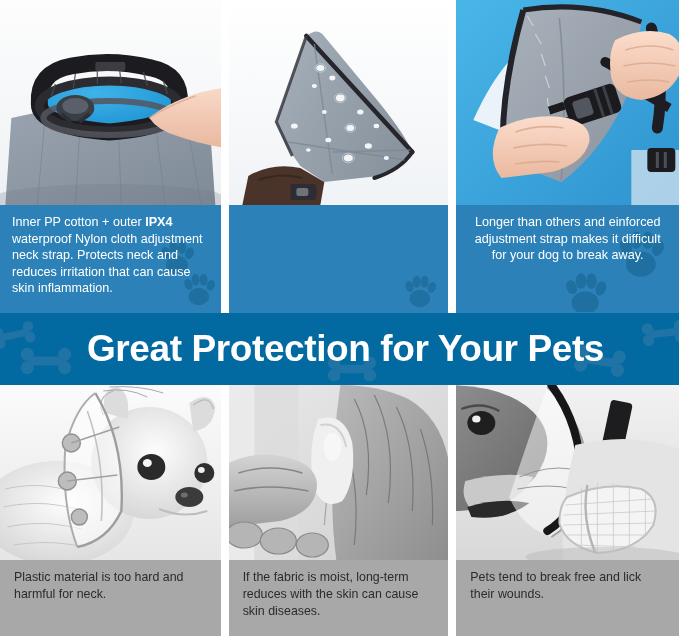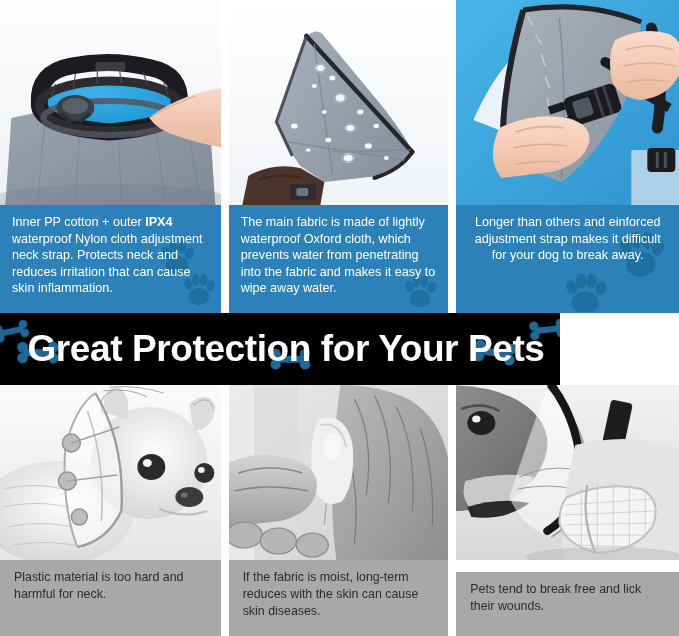--- a/index.html
+++ b/index.html
@@ -33,42 +33,42 @@
     line-height:1.32;
     position:relative;
     overflow:hidden;
   }
   .caption .txt { position:relative; z-index:2; }
   .caption b { font-weight:bold; }
   .paws { position:absolute; inset:0; z-index:1; pointer-events:none; }
 
   
   .banner {
-    width:560px; height:72px;
-    background:#000000;
+    width:679px; height:72px;
+    background:#0369a1;
     position:relative;
     display:flex; align-items:center; justify-content:center;
     overflow:hidden;
     padding-left:12px;
   }
   .bones { position:absolute; inset:0; z-index:1; }
   .banner h1 {
     position:relative; z-index:2;
     color:#ffffff;
     font-size:37px;
     font-weight:bold;
     letter-spacing:-0.4px;
     white-space:nowrap;
   }
 
   
   .bot-row { display:flex; width:679px; height:251px; gap:8px; }
   .problem { width:221px; display:flex; flex-direction:column; }
   .problem:first-child { width:222px;align-items:center; }
-  .problem:last-child  { width:224px;gap:12px; }
+  .problem:last-child  { width:224px; }
 
   .photo-bw { height:175px; width:100%; position:relative; overflow:hidden; background:#efefef; }
   .photo-bw svg { display:block; width:100%; height:100%; }
 
   .caption-bw {
     flex:1;
     background:#a8a8a8;
     color:#2b2b2b;
     padding:9px 14px 6px 14px;
     font-size:12.4px;
@@ -229,21 +229,20 @@
         <g fill="#1f6f9f" opacity="0.9">
           <g transform="translate(192,86) scale(0.8)">
             <ellipse cx="0" cy="10" rx="13" ry="11"></ellipse>
             <ellipse cx="-13" cy="-5" rx="5" ry="7" transform="rotate(-20 -13 -5)"></ellipse>
             <ellipse cx="-4" cy="-11" rx="5" ry="7.5"></ellipse>
             <ellipse cx="6" cy="-11" rx="5" ry="7.5"></ellipse>
             <ellipse cx="15" cy="-4" rx="5" ry="7" transform="rotate(20 15 -4)"></ellipse>
           </g>
         </g>
       </svg>
-      <div class="txt">The main fabric is made of lightly waterproof Oxford cloth, which prevents water from penetrating into the fabric and makes it easy to wipe away water.</div>
     </div>
   </div>
 
   <div class="feature">
     <div class="photo">
       <svg viewBox="0 0 224 205" preserveAspectRatio="xMidYMid slice" aria-hidden="true">
         <defs>
           <linearGradient id="f3bg" x1="0" y1="0" x2="1" y2="1">
             <stop offset="0" stop-color="#49b6e8"></stop>
               <stop offset="1" stop-color="#2f93cf"></stop>

